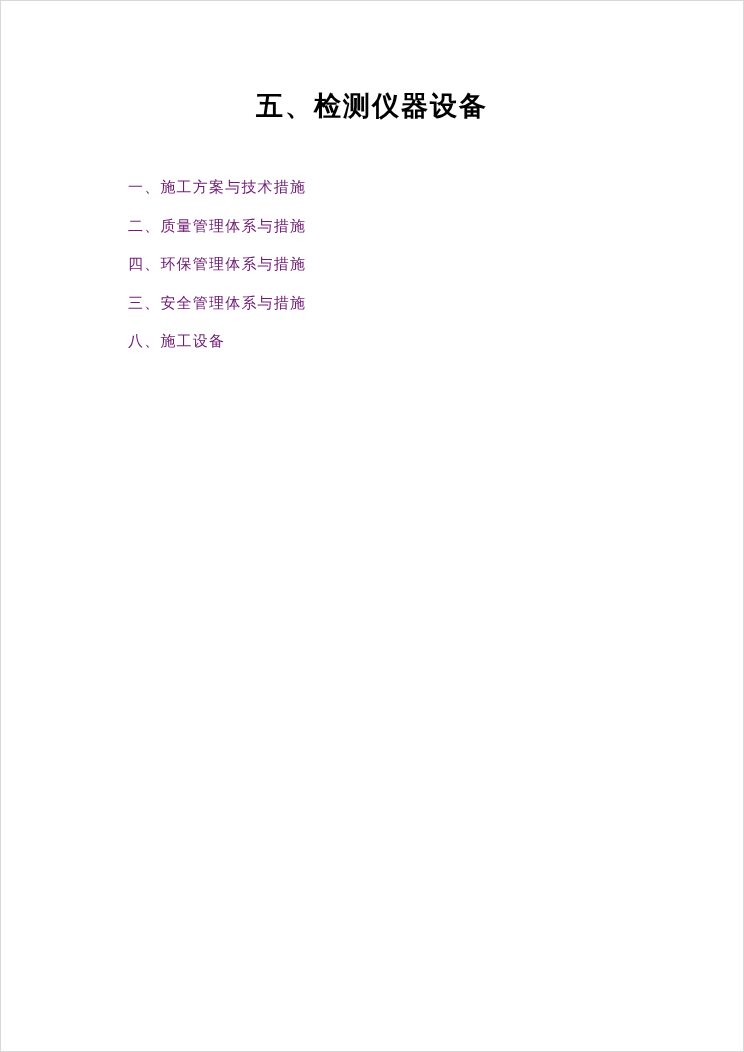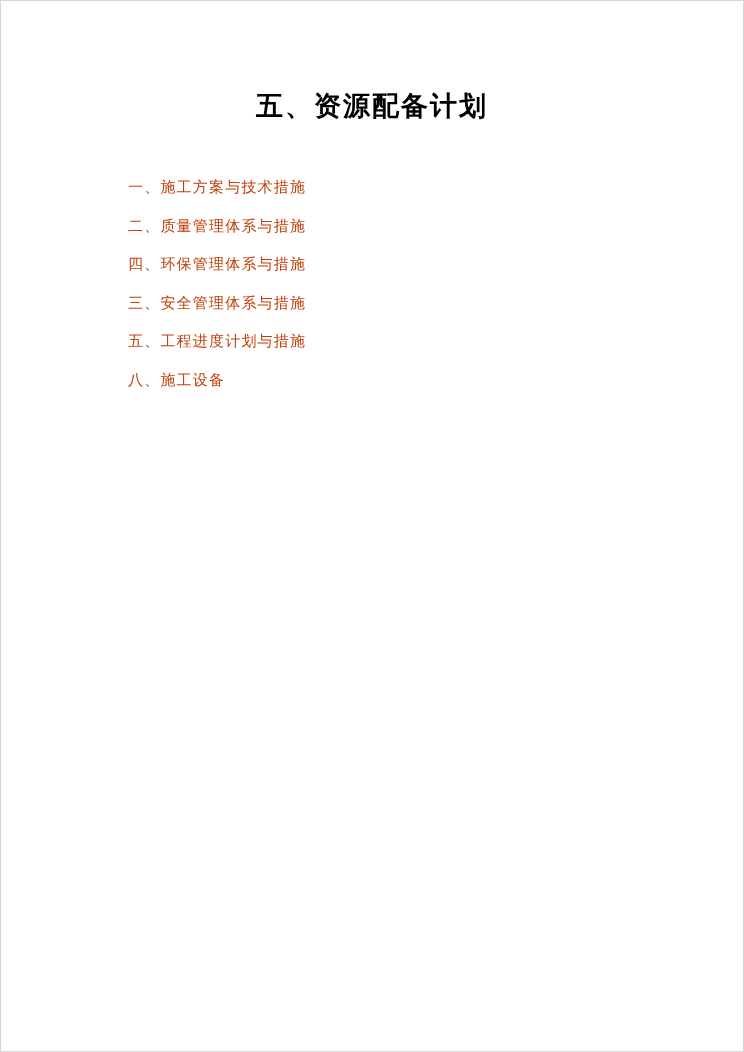--- a/index.html
+++ b/index.html
@@ -45,35 +45,34 @@
   }
   .toc {
     position: absolute;
     left: 128px;
     top: 168px;
     width: 470px;
   }
   .toc-item {
     font-family: "DejaVu Sans", "Liberation Sans", sans-serif;
     font-size: 15px;
-    color: #c2410c;
+    color: #701a75;
     line-height: 38.6px;
     letter-spacing: 1.2px;
     white-space: nowrap;
   }
 </style>
 </head>
 <body>
 
 <div class="page">
   <div class="page-border"></div>
 
-  <div class="doc-title">五、资源配备计划</div>
+  <div class="doc-title">五、检测仪器设备</div>
 
   <div class="toc">
     <div class="toc-item">一、施工方案与技术措施</div>
     <div class="toc-item">二、质量管理体系与措施</div>
     <div class="toc-item">四、环保管理体系与措施</div>
     <div class="toc-item">三、安全管理体系与措施</div>
-    <div class="toc-item">五、工程进度计划与措施</div>
     <div class="toc-item">八、施工设备</div>
   </div>
 </div>
 
 </body></html>

